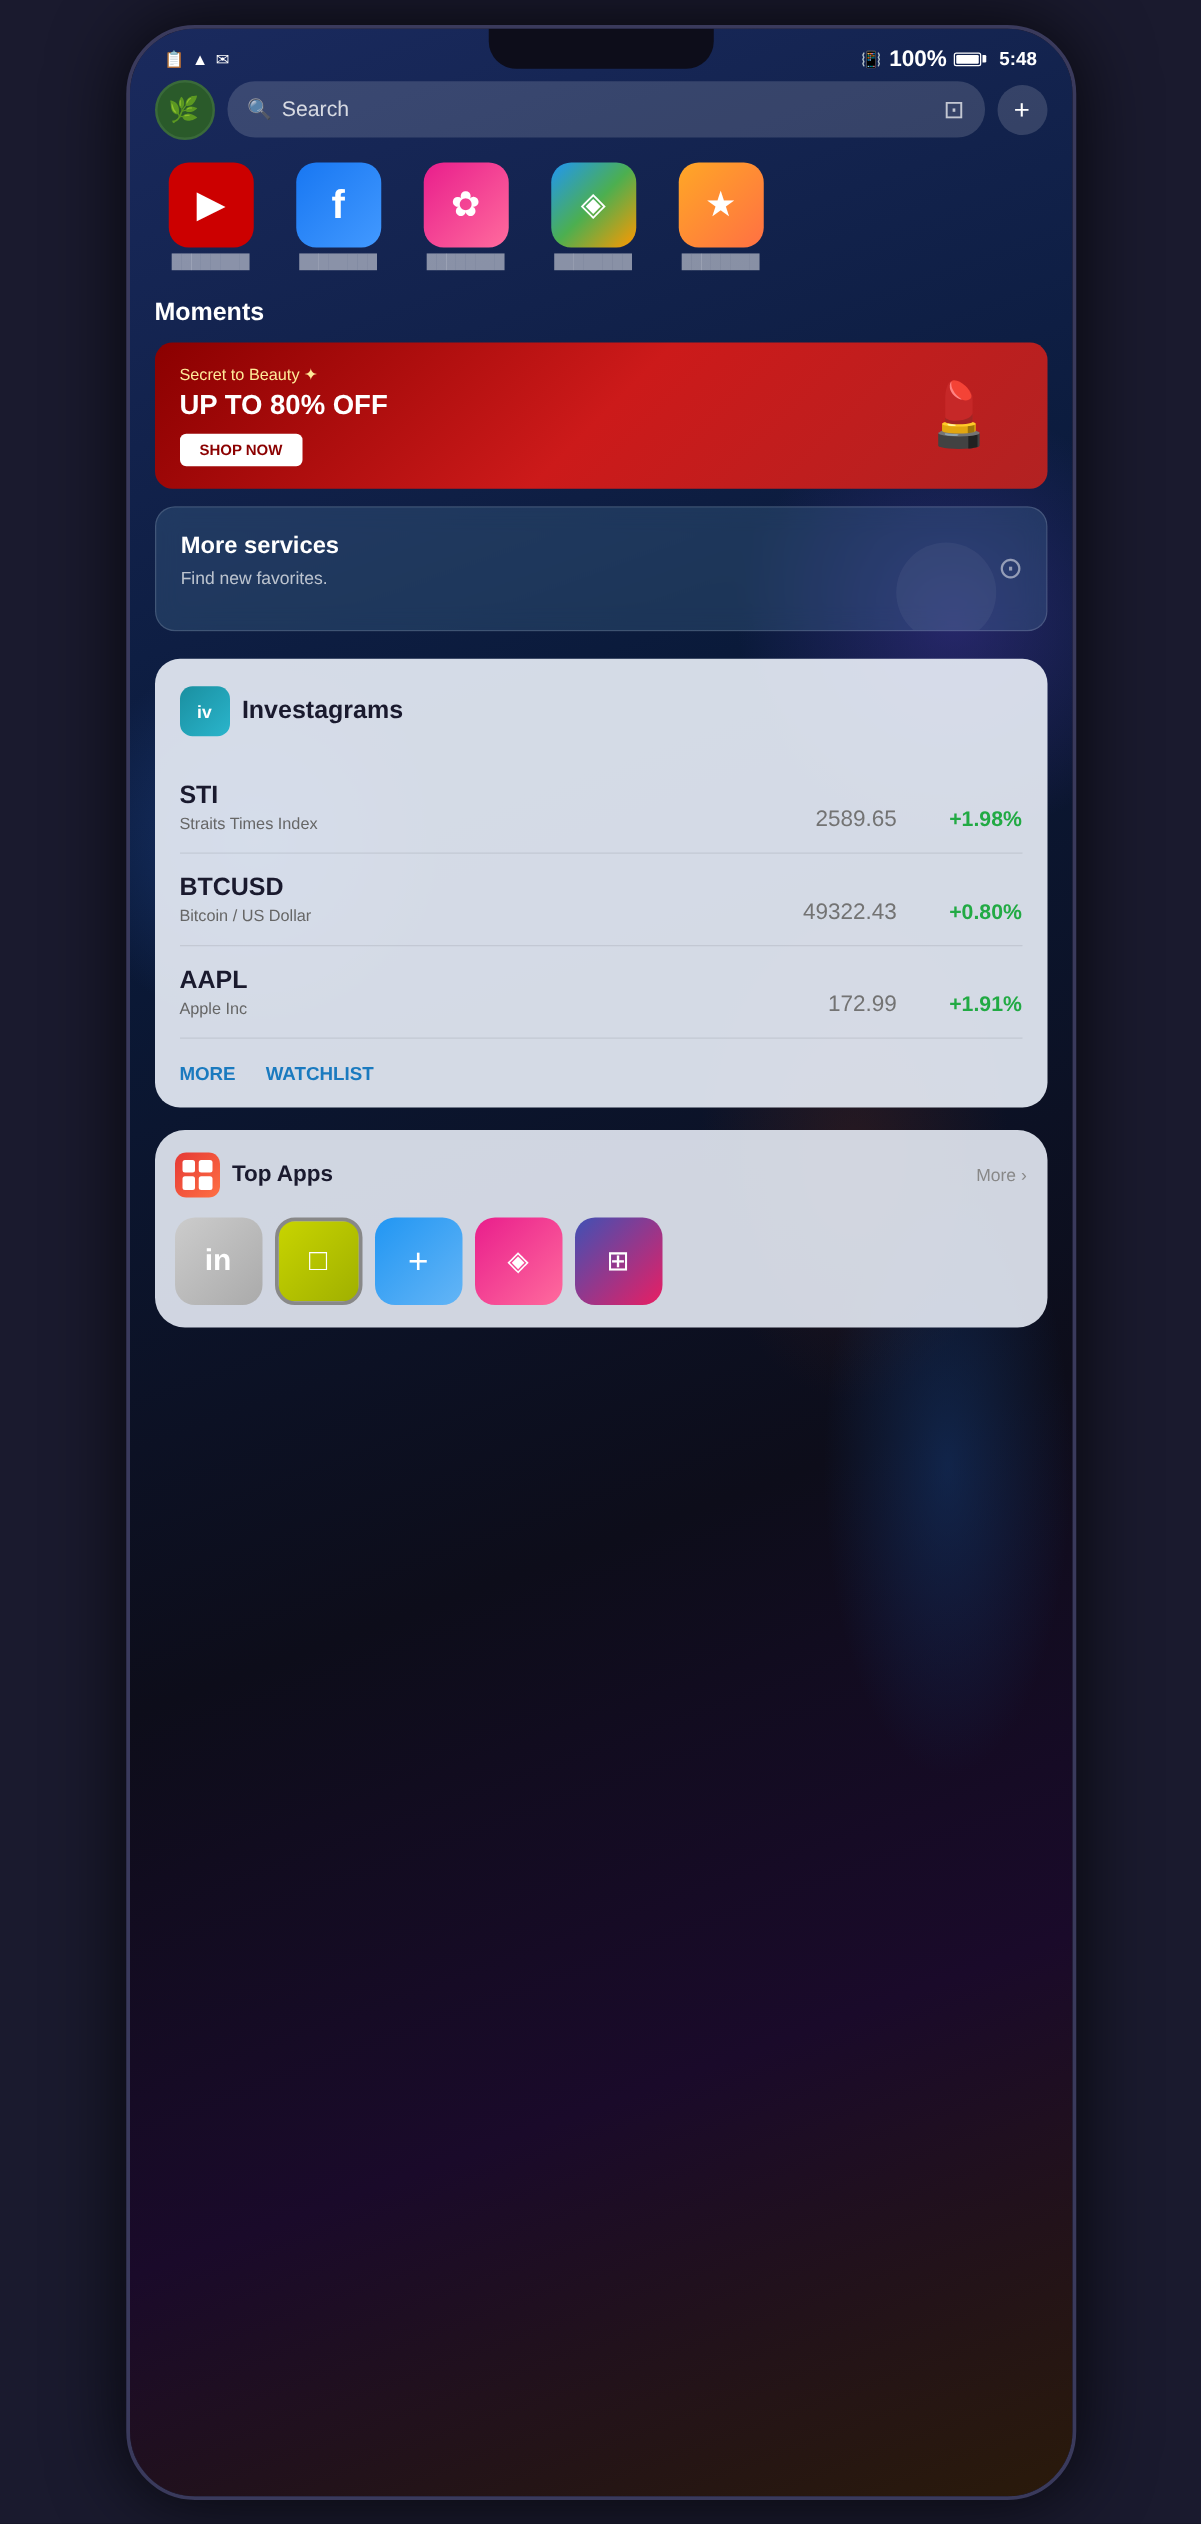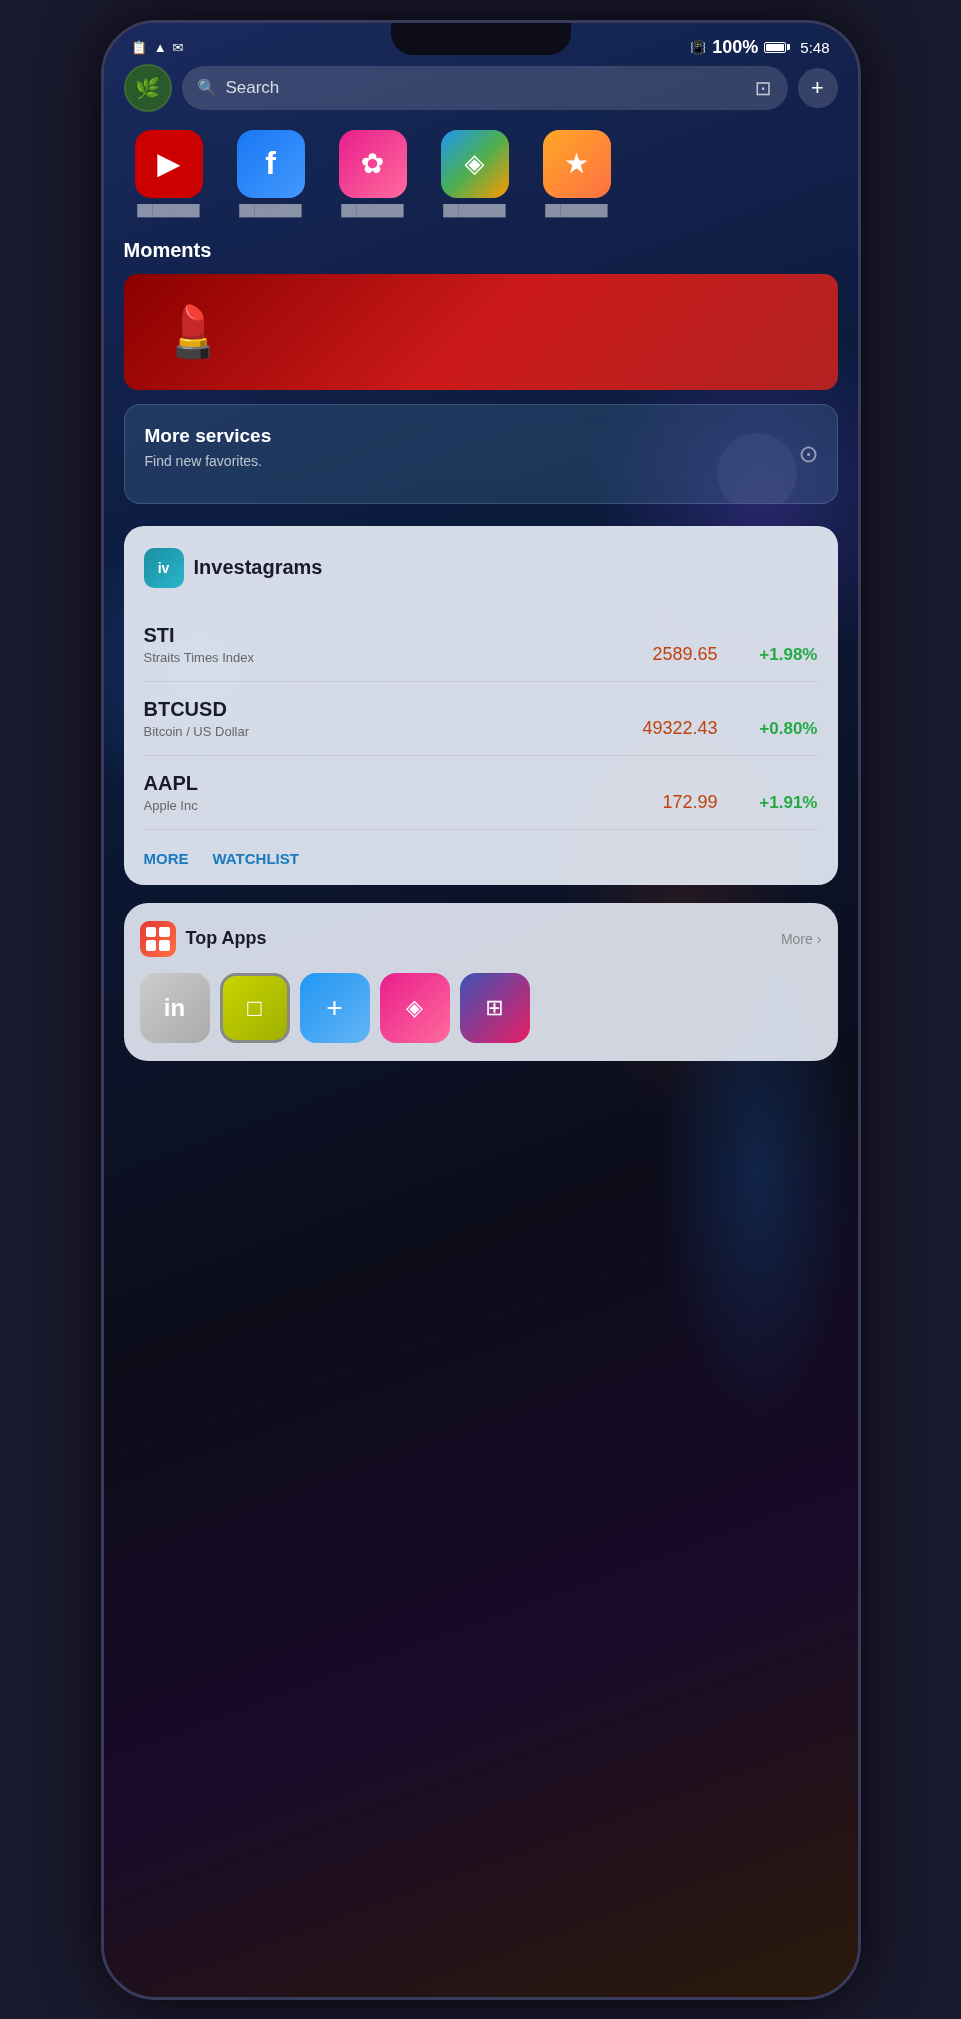--- a/index.html
+++ b/index.html
@@ -382,21 +382,21 @@
       font-weight: 700;
       margin-bottom: 3px;
     }
 
     .stock-name {
       color: #666;
       font-size: 13px;
     }
 
     .stock-price {
-      color: #c2410c;
+      color: #737373;
       font-size: 18px;
       font-weight: 500;
       margin-right: 20px;
     }
 
     .stock-change {
       color: #22aa44;
       font-size: 17px;
       font-weight: 600;
       min-width: 80px;
@@ -540,21 +540,21 @@
     </div>
     <div class="status-right">
       <span style="font-size:13px;">📳</span>
       <span style="font-size:18px;">100%</span>
       <div class="battery-icon">
         <div class="battery-body">
             <div class="battery-fill"></div>
           </div>
         <div class="battery-tip"></div>
       </div>
-      <span style="font-size:15px;font-weight:400;margin-left:4px;">5:48</span>
+      <span style="font-size:15px;font-weight:700;margin-left:4px;">5:48</span>
     </div>
   </div>
 
   <div class="content">
 
     <div class="search-bar">
       <div class="search-avatar">
         🌿
       </div>
       <div class="search-input-wrapper">
@@ -597,20 +597,25 @@
           <span style="color:white;font-size:28px;">★</span>
         </div>
         <span class="app-icon-label" style="color:rgba(255,255,255,0.5);">████████</span>
       </div>
     </div>
 
     <div class="moments-section">
       <div class="moments-title">Moments</div>
 
       <div class="ad-banner">
+        <div class="ad-text-section">
+          <div class="ad-tagline">Secret to Beauty ✦</div>
+          <div class="ad-discount">UP TO 80% OFF</div>
+          <button class="ad-shop-btn">SHOP NOW</button>
+        </div>
         <div class="ad-image-area">
           <span style="font-size:50px;">💄</span>
         </div>
       </div>
 
       <div class="more-services-card">
         <div class="more-services-title">More services</div>
         <div class="more-services-subtitle">Find new favorites.</div>
         <div class="more-services-arrow">⊙</div>
         <div class="more-services-bg-shape"></div>

